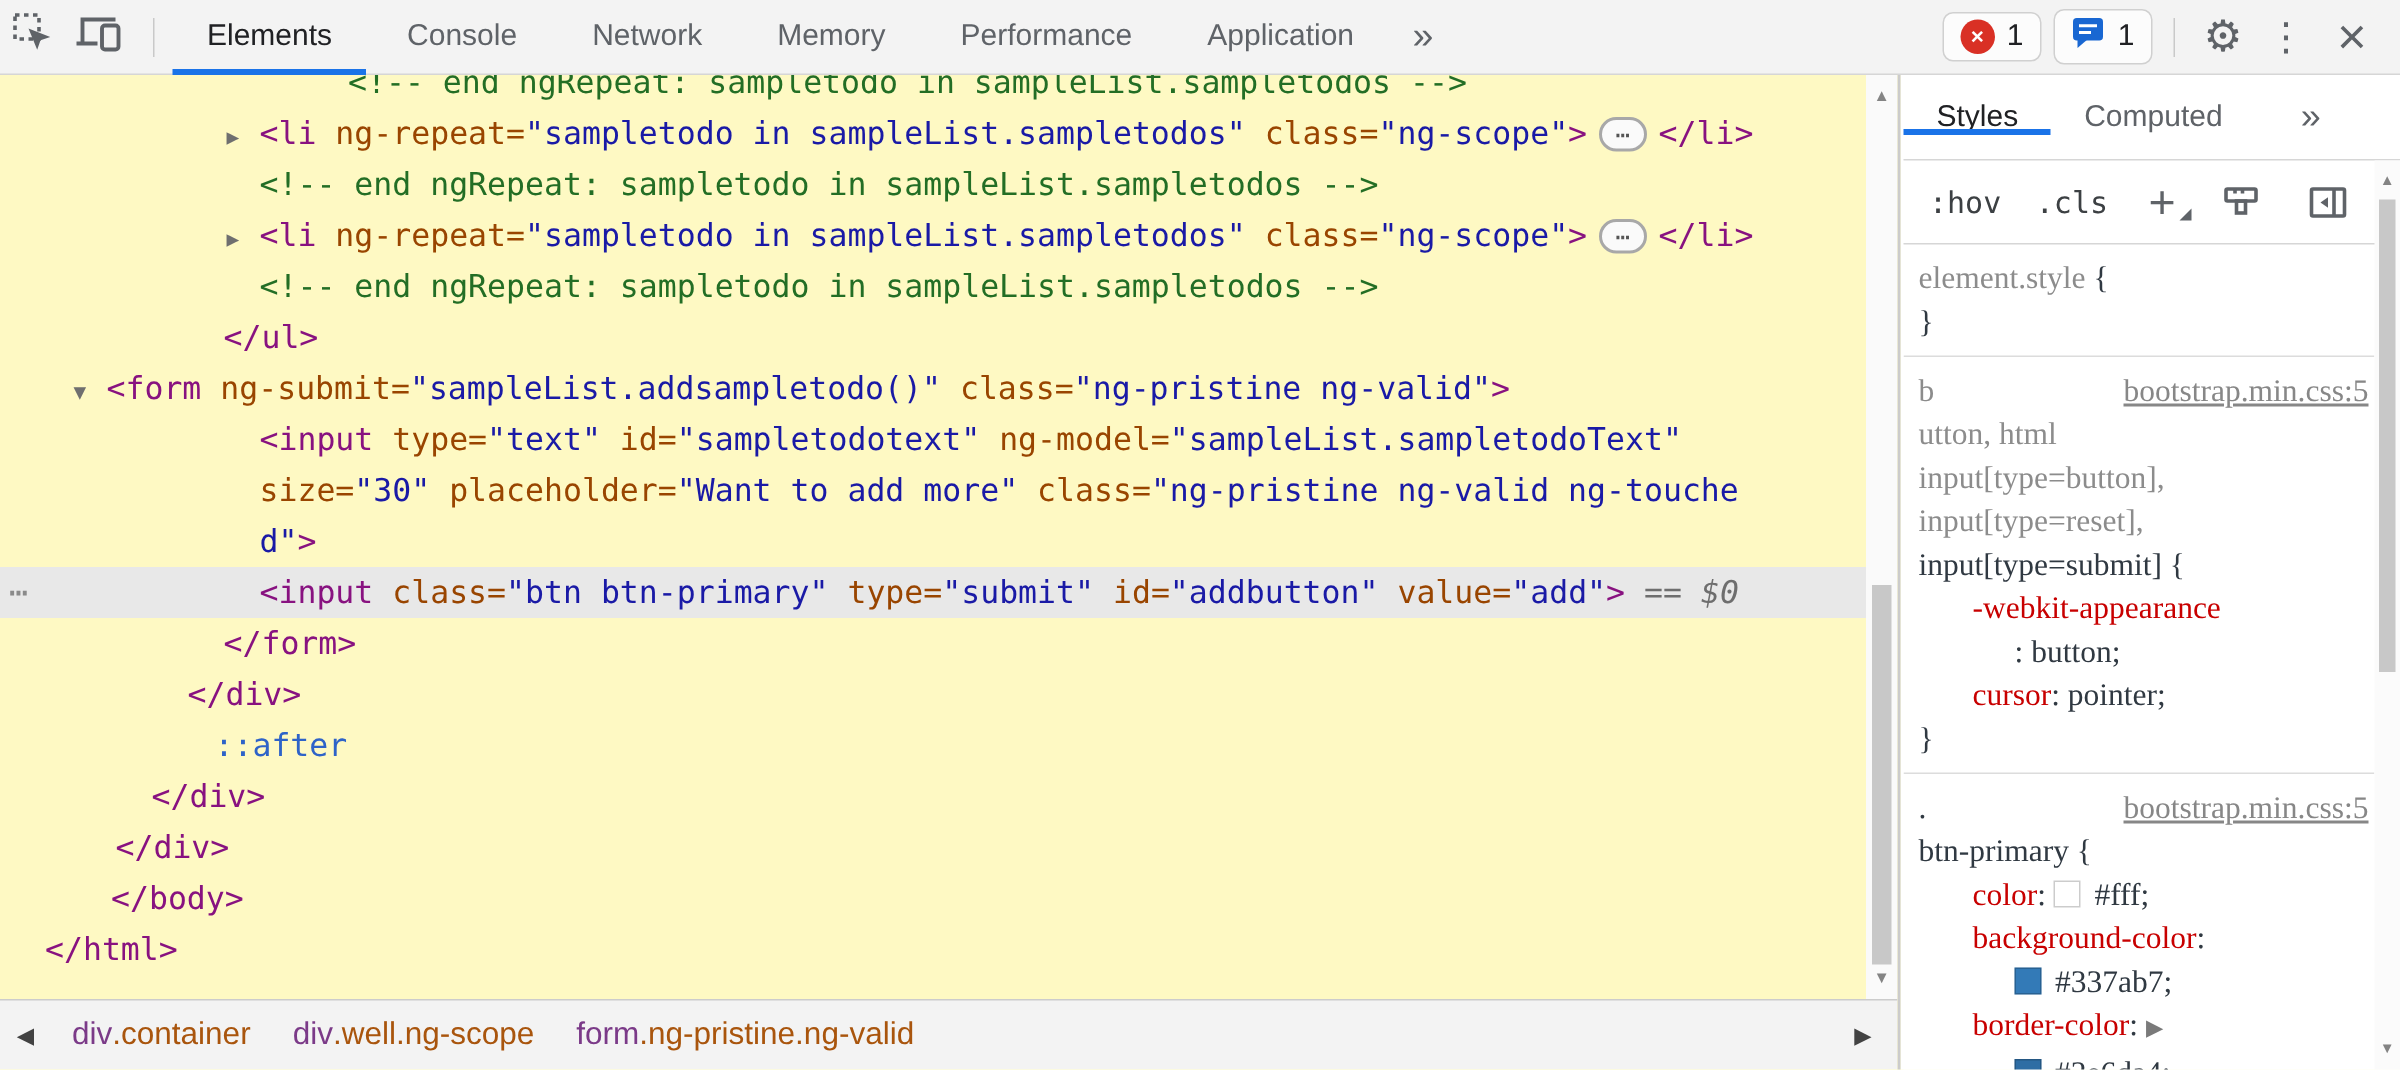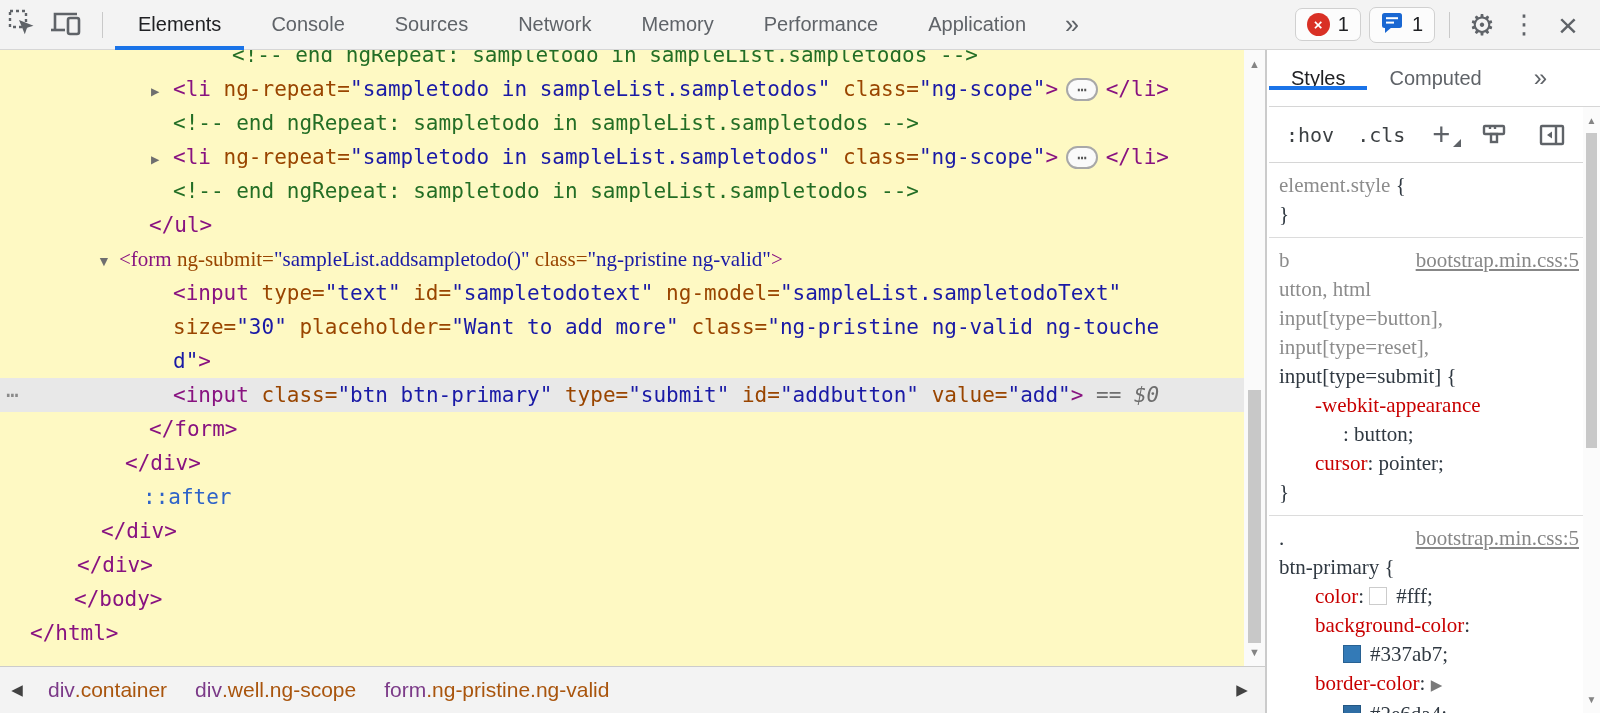--- a/index.html
+++ b/index.html
@@ -117,21 +117,20 @@
         <path d="M6 22 L6 6 L28 6"></path>
         <path d="M2 22 L16 22"></path>
         <rect x="19" y="10" width="11" height="16" rx="2" fill="#f3f3f3"></rect>
       </svg>
     </span>
   </div>
   <div class="tb-divider"></div>
   <div class="tabs">
       <div class="tab active">Elements</div>
       <div class="tab">Console</div>
-      <div class="tab">Sources</div>
       <div class="tab">Network</div>
       <div class="tab">Memory</div>
       <div class="tab">Performance</div>
       <div class="tab">Application</div>
     </div>
   <div class="more-tabs">»</div>
 
   <div class="tb-right">
     <div class="badge-box">
       <span class="err-circle">×</span>
@@ -164,21 +163,21 @@
 <div class="main">
 
   <div class="elements-panel">
     <div class="tree">
         <div class="crow"><span class="rowin" style="padding-left: 232px;"><span class="tk-c">&lt;!-- end ngRepeat: sampletodo in sampleList.sampletodos --&gt;</span></span></div>
         <div class="crow"><span class="rowin" style="padding-left: 173px;"><span class="arrow">▶</span><span class="tk-t">&lt;li</span><span class="tk-a"> ng-repeat=</span><span class="tk-v">"sampletodo in sampleList.sampletodos"</span><span class="tk-a"> class=</span><span class="tk-v">"ng-scope"</span><span class="tk-t">&gt;</span><span class="pill">⋯</span><span class="tk-t">&lt;/li&gt;</span></span></div>
         <div class="crow"><span class="rowin" style="padding-left: 173px;"><span class="tk-c">&lt;!-- end ngRepeat: sampletodo in sampleList.sampletodos --&gt;</span></span></div>
         <div class="crow"><span class="rowin" style="padding-left: 173px;"><span class="arrow">▶</span><span class="tk-t">&lt;li</span><span class="tk-a"> ng-repeat=</span><span class="tk-v">"sampletodo in sampleList.sampletodos"</span><span class="tk-a"> class=</span><span class="tk-v">"ng-scope"</span><span class="tk-t">&gt;</span><span class="pill">⋯</span><span class="tk-t">&lt;/li&gt;</span></span></div>
         <div class="crow"><span class="rowin" style="padding-left: 173px;"><span class="tk-c">&lt;!-- end ngRepeat: sampletodo in sampleList.sampletodos --&gt;</span></span></div>
         <div class="crow"><span class="rowin" style="padding-left: 149px;"><span class="tk-t">&lt;/ul&gt;</span></span></div>
-        <div class="crow"><span class="rowin" style="padding-left: 119px; font-family: Liberation Serif, serif;"><span class="arrow">▼</span><span class="tk-t">&lt;form</span><span class="tk-a"> ng-submit=</span><span class="tk-v">"sampleList.addsampletodo()"</span><span class="tk-a"> class=</span><span class="tk-v">"ng-pristine ng-valid"</span><span class="tk-t">&gt;</span></span></div>
+        <div class="crow"><span class="rowin" style="padding-left: 71px;"><span class="arrow">▼</span><span class="tk-t">&lt;form</span><span class="tk-a"> ng-submit=</span><span class="tk-v">"sampleList.addsampletodo()"</span><span class="tk-a"> class=</span><span class="tk-v">"ng-pristine ng-valid"</span><span class="tk-t">&gt;</span></span></div>
         <div class="crow"><span class="rowin" style="padding-left: 173px;"><span class="tk-t">&lt;input</span><span class="tk-a"> type=</span><span class="tk-v">"text"</span><span class="tk-a"> id=</span><span class="tk-v">"sampletodotext"</span><span class="tk-a"> ng-model=</span><span class="tk-v">"sampleList.sampletodoText"</span></span></div>
         <div class="crow"><span class="rowin" style="padding-left: 173px;"><span class="tk-a">size=</span><span class="tk-v">"30"</span><span class="tk-a"> placeholder=</span><span class="tk-v">"Want to add more"</span><span class="tk-a"> class=</span><span class="tk-v">"ng-pristine ng-valid ng-touche</span></span></div>
         <div class="crow"><span class="rowin" style="padding-left: 173px;"><span class="tk-v">d"</span><span class="tk-t">&gt;</span></span></div>
         <div class="crow selected"><span class="gutter">⋯</span><span class="rowin" style="padding-left: 173px;"><span class="tk-t">&lt;input</span><span class="tk-a"> class=</span><span class="tk-v">"btn btn-primary"</span><span class="tk-a"> type=</span><span class="tk-v">"submit"</span><span class="tk-a"> id=</span><span class="tk-v">"addbutton"</span><span class="tk-a"> value=</span><span class="tk-v">"add"</span><span class="tk-t">&gt;</span><span class="tk-g"> == $0</span></span></div>
         <div class="crow"><span class="rowin" style="padding-left: 149px;"><span class="tk-t">&lt;/form&gt;</span></span></div>
         <div class="crow"><span class="rowin" style="padding-left: 125px;"><span class="tk-t">&lt;/div&gt;</span></span></div>
         <div class="crow"><span class="rowin" style="padding-left: 143px;"><span class="tk-ps">::after</span></span></div>
         <div class="crow"><span class="rowin" style="padding-left: 101px;"><span class="tk-t">&lt;/div&gt;</span></span></div>
         <div class="crow"><span class="rowin" style="padding-left: 77px;"><span class="tk-t">&lt;/div&gt;</span></span></div>
         <div class="crow"><span class="rowin" style="padding-left: 53px; margin-left: 21px;"><span class="tk-t">&lt;/body&gt;</span></span></div>

